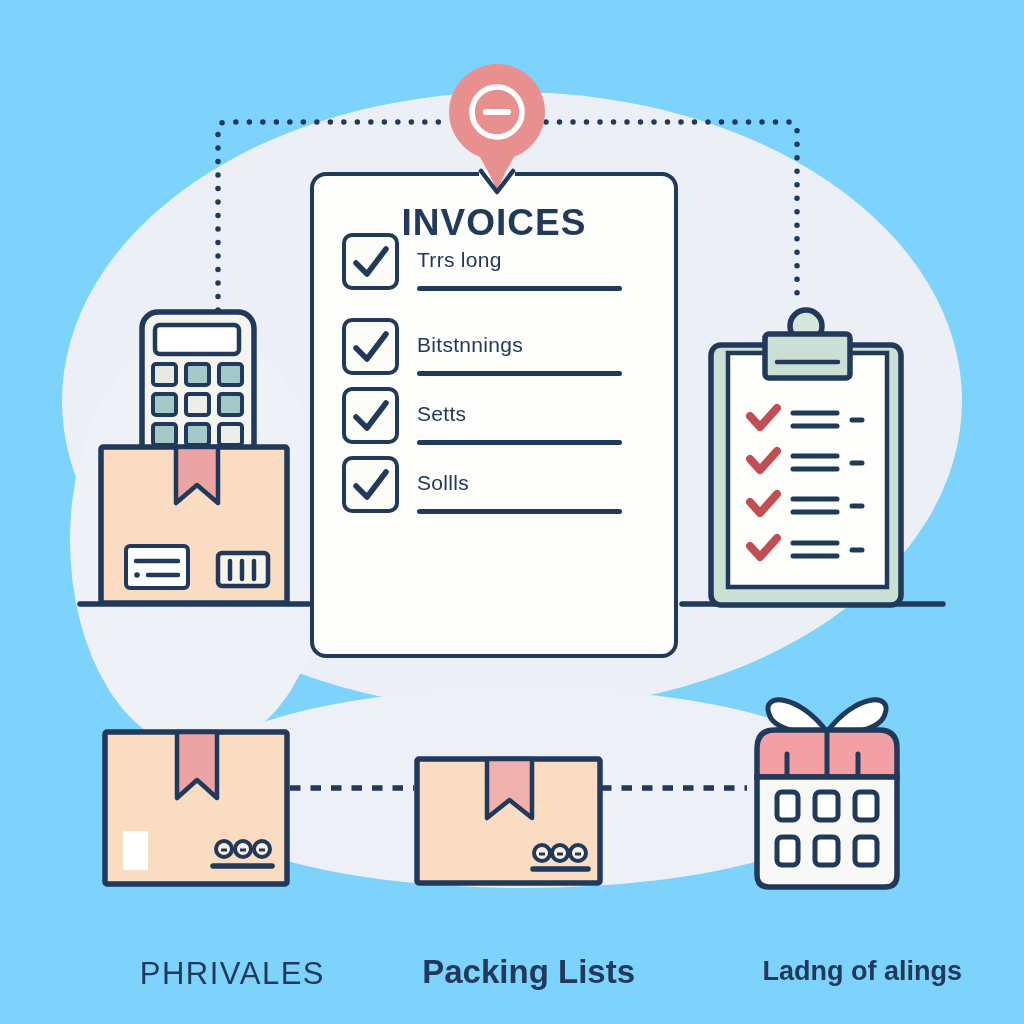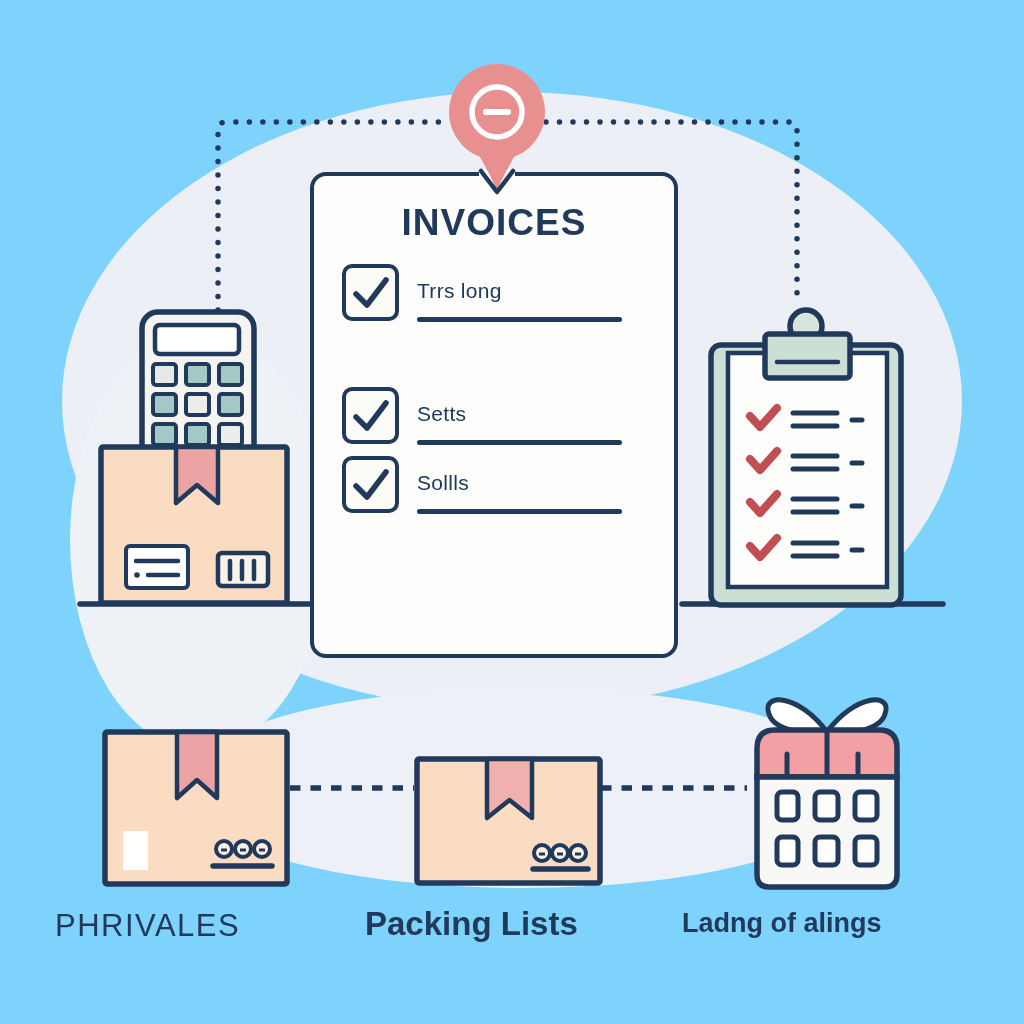--- a/index.html
+++ b/index.html
@@ -24,21 +24,21 @@
     font-size:37px;font-weight:700;letter-spacing:1px;
   }
   .row{position:absolute;left:0;width:100%;height:60px;}
   .cb{
     position:absolute;left:28px;top:0;width:57px;height:57px;background:#fbfbf8;
     border:4.5px solid #21395b;border-radius:10px;
   }
   .row-label{position:absolute;left:103px;top:15px;font-size:21px;font-weight:500;letter-spacing:.3px;}
   .row-line{position:absolute;left:103px;top:53px;width:205px;height:4.5px;background:#21395b;border-radius:3px;}
   
-  .caption{position:absolute;text-align:left;z-index:3;}
+  .caption{position:absolute;text-align:right;z-index:3;margin-top:48px;}
   .cap-1{left:55px;top:908px;width:270px;font-size:31px;font-weight:500;letter-spacing:1.5px;}
   .cap-2{left:365px;top:905px;width:270px;font-size:33px;font-weight:700;}
   .cap-3{left:682px;top:908px;width:280px;font-size:27px;font-weight:600;}
 </style>
 </head>
 <body>
 
 <div id="canvas">
 
   <div class="blob main"></div>
@@ -117,30 +117,39 @@
         <line x1="88" y1="237" x2="132" y2="237" stroke="#1e3a57" stroke-width="5" stroke-linecap="round"></line>
         <line x1="88" y1="250" x2="132" y2="250" stroke="#1e3a57" stroke-width="5" stroke-linecap="round"></line>
         <line x1="147" y1="244" x2="157" y2="244" stroke="#1e3a57" stroke-width="5" stroke-linecap="round"></line>
       </g>
     </g>
   </svg>
 
   <div class="card">
     <div class="card-title">INVOICES</div>
 
-    <div class="row" style="top:88px">
+    <div class="row" style="top:57px">
       <div class="cb">
         <svg width="48" height="48" viewBox="0 0 48 48">
             <polyline points="10,26 21,37 40,12" fill="none" stroke="#21395b" stroke-width="5.5" stroke-linecap="round" stroke-linejoin="round"></polyline>
           </svg>
       </div>
       <div class="row-label">Trrs long</div>
       <div class="row-line"></div>
     </div>
 
+    <div class="row" style="top:142px">
+      <div class="cb">
+        <svg width="48" height="48" viewBox="0 0 48 48">
+            <polyline points="10,26 21,37 40,12" fill="none" stroke="#21395b" stroke-width="5.5" stroke-linecap="round" stroke-linejoin="round"></polyline>
+          </svg>
+      </div>
+      <div class="row-label">Bitstnnings</div>
+      <div class="row-line"></div>
+    </div>
 
     <div class="row" style="top:211px">
       <div class="cb">
         <svg width="48" height="48" viewBox="0 0 48 48">
             <polyline points="10,26 21,37 40,12" fill="none" stroke="#21395b" stroke-width="5.5" stroke-linecap="round" stroke-linejoin="round"></polyline>
           </svg>
       </div>
       <div class="row-label">Setts</div>
       <div class="row-line"></div>
     </div>

